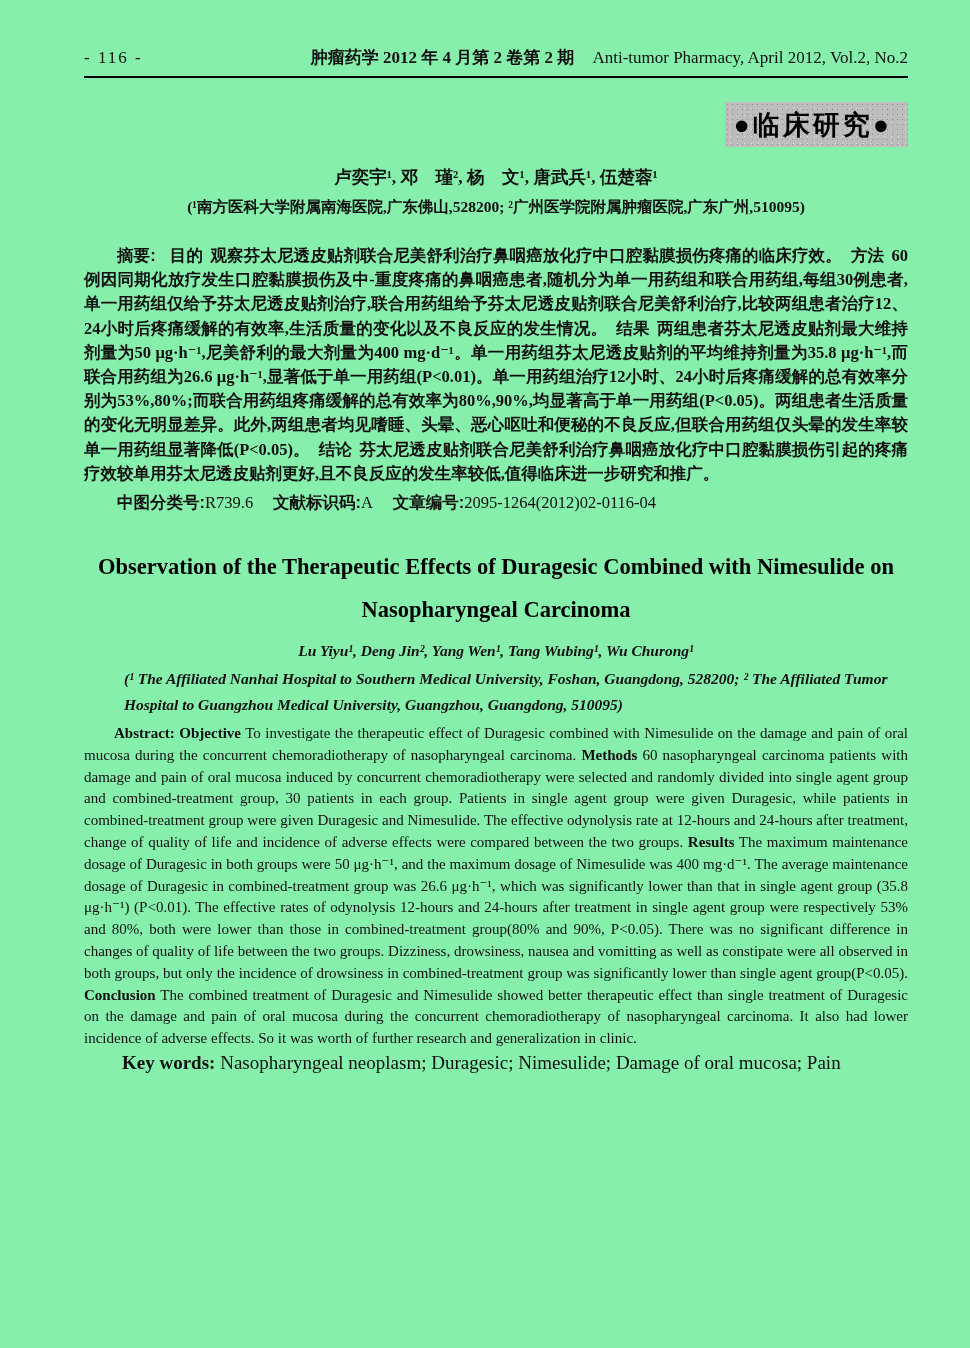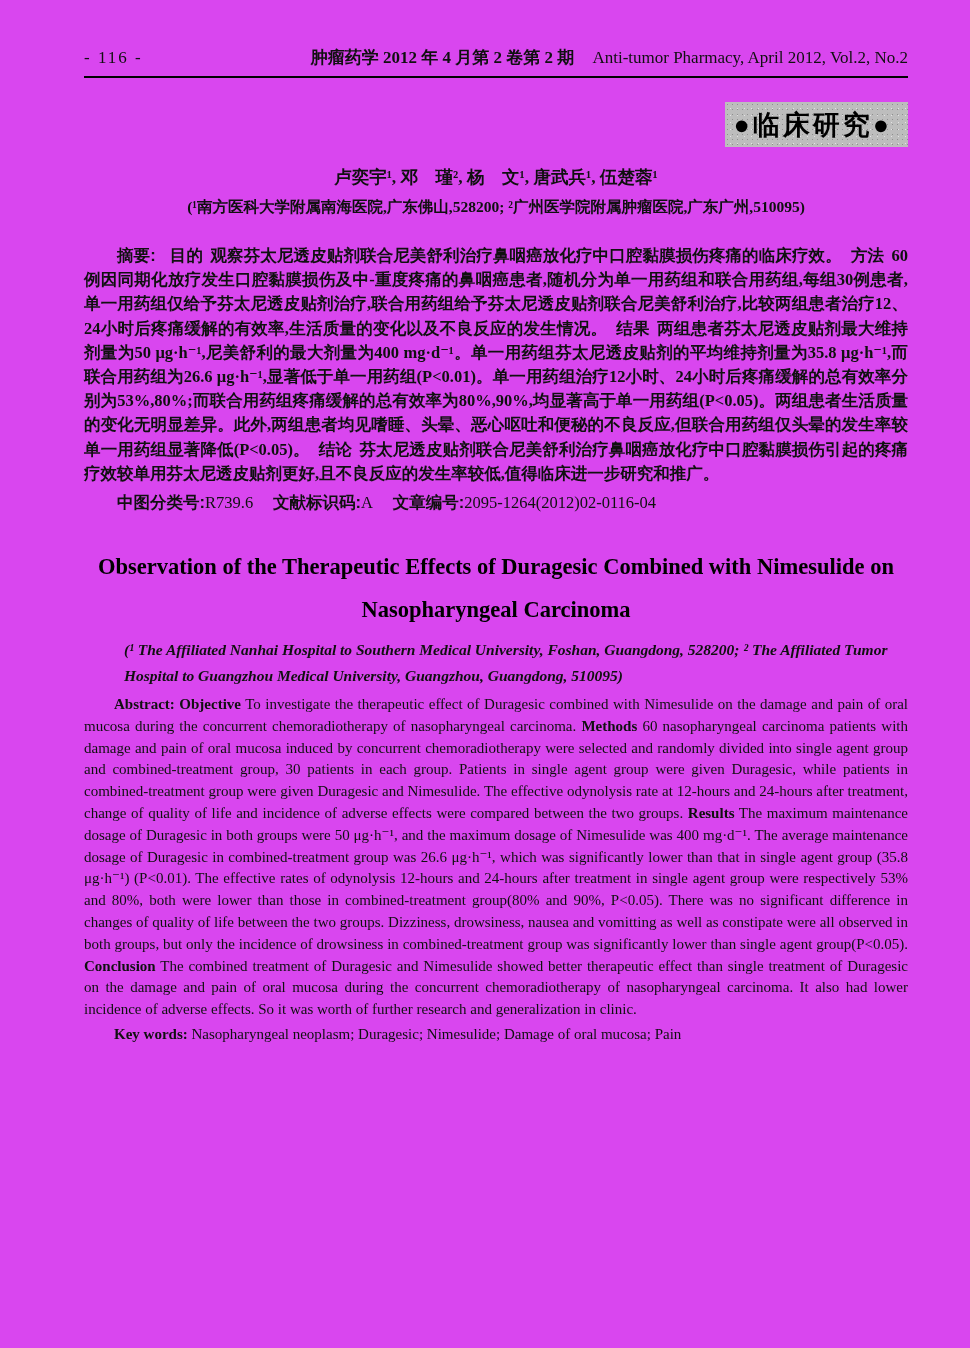--- a/index.html
+++ b/index.html
@@ -1,20 +1,20 @@
 <!DOCTYPE html>
 <html><head>
 <meta charset="utf-8">
 <style>
   html,body{margin:0;padding:0;background:#e8e8e8;}
   .page{
     position:relative;
     width:970px;height:1348px;
     margin:0 auto;
-    background:#d946ef;
+    background:#86efac;
     color:#101010;
     font-family:"Liberation Serif","DejaVu Serif",serif;
     box-sizing:border-box;
     padding:46px 62px 0 84px;
     overflow:hidden;
   }
   
   .hdr{display:flex;justify-content:space-between;align-items:baseline;font-size:17px;}
   .pnum{letter-spacing:2px;}
   .jinfo{white-space:nowrap;}
@@ -57,21 +57,21 @@
   .cls .gap{margin-left:1.2em;}
   
   .title-en{margin:28px 0 0;text-align:center;font-size:22.5px;font-weight:bold;
     line-height:43px;color:#000;}
   .authors-en{text-align:center;font-style:italic;font-size:15.5px;margin-top:11px;font-weight:600;}
   .affil-en{font-style:italic;font-size:15.5px;margin-top:6px;padding-left:40px;
     padding-right:14px;line-height:26px;font-weight:600;}
   
   .abs-en{margin:5px 0 0;font-size:15px;line-height:21.8px;text-align:justify;text-indent:2em;}
   .abs-en .seclabel{font-weight:bold;}
-  .kw-en{margin:2px 0 0;font-size:15px;line-height:22px;text-indent:2em;}
+  .kw-en{margin:2px 0 0;font-size:19px;line-height:22px;text-indent:2em;}
   .kw-en .seclabel{font-weight:bold;}
 </style>
 </head>
 <body>
 
 <div class="page">
 
   <div class="hdr">
     <span class="pnum">- 116 -</span>
     <span class="jinfo">
@@ -92,19 +92,20 @@
   <p class="abs-cn"><b class="seclabel first">摘要:</b><b class="seclabel">目的</b><span>观察芬太尼透皮贴剂联合尼美舒利治疗鼻咽癌放化疗中口腔黏膜损伤疼痛的临床疗效。</span><b class="seclabel">方法</b><span>60例因同期化放疗发生口腔黏膜损伤及中-重度疼痛的鼻咽癌患者,随机分为单一用药组和联合用药组,每组30例患者,单一用药组仅给予芬太尼透皮贴剂治疗,联合用药组给予芬太尼透皮贴剂联合尼美舒利治疗,比较两组患者治疗12、24小时后疼痛缓解的有效率,生活质量的变化以及不良反应的发生情况。</span><b class="seclabel">结果</b><span>两组患者芬太尼透皮贴剂最大维持剂量为50 μg·h⁻¹,尼美舒利的最大剂量为400 mg·d⁻¹。单一用药组芬太尼透皮贴剂的平均维持剂量为35.8 μg·h⁻¹,而联合用药组为26.6 μg·h⁻¹,显著低于单一用药组(P&lt;0.01)。单一用药组治疗12小时、24小时后疼痛缓解的总有效率分别为53%,80%;而联合用药组疼痛缓解的总有效率为80%,90%,均显著高于单一用药组(P&lt;0.05)。两组患者生活质量的变化无明显差异。此外,两组患者均见嗜睡、头晕、恶心呕吐和便秘的不良反应,但联合用药组仅头晕的发生率较单一用药组显著降低(P&lt;0.05)。</span><b class="seclabel">结论</b><span>芬太尼透皮贴剂联合尼美舒利治疗鼻咽癌放化疗中口腔黏膜损伤引起的疼痛疗效较单用芬太尼透皮贴剂更好,且不良反应的发生率较低,值得临床进一步研究和推广。</span></p>
 
 
   <p class="cls"><b class="seclabel">中图分类号:</b><span>R739.6</span><b class="seclabel gap">文献标识码:</b><span>A</span><b class="seclabel gap">文章编号:</b><span>2095-1264(2012)02-0116-04</span></p>
 
   <h2 class="title-en">
     <span class="tl">Observation of the Therapeutic Effects of Duragesic Combined with Nimesulide on</span>
     <span class="tl">Nasopharyngeal Carcinoma</span>
   </h2>
 
+  <div class="authors-en">Lu Yiyu¹, Deng Jin², Yang Wen¹, Tang Wubing¹, Wu Churong¹</div>
   <div class="affil-en">(¹ The Affiliated Nanhai Hospital to Southern Medical University, Foshan, Guangdong, 528200; ² The Affiliated Tumor Hospital to Guangzhou Medical University, Guangzhou, Guangdong, 510095)</div>
 
   <p class="abs-en"><b class="seclabel">Abstract:</b> <b class="seclabel">Objective</b> <span>To investigate the therapeutic effect of Duragesic combined with Nimesulide on the damage and pain of oral mucosa during the concurrent chemoradiotherapy of nasopharyngeal carcinoma.</span> <b class="seclabel">Methods</b> <span>60 nasopharyngeal carcinoma patients with damage and pain of oral mucosa induced by concurrent chemoradiotherapy were selected and randomly divided into single agent group and combined-treatment group, 30 patients in each group. Patients in single agent group were given Duragesic, while patients in combined-treatment group were given Duragesic and Nimesulide. The effective odynolysis rate at 12-hours and 24-hours after treatment, change of quality of life and incidence of adverse effects were compared between the two groups.</span> <b class="seclabel">Results</b> <span>The maximum maintenance dosage of Duragesic in both groups were 50 μg·h⁻¹, and the maximum dosage of Nimesulide was 400 mg·d⁻¹. The average maintenance dosage of Duragesic in combined-treatment group was 26.6 μg·h⁻¹, which was significantly lower than that in single agent group (35.8 μg·h⁻¹) (P&lt;0.01). The effective rates of odynolysis 12-hours and 24-hours after treatment in single agent group were respectively 53% and 80%, both were lower than those in combined-treatment group(80% and 90%, P&lt;0.05). There was no significant difference in changes of quality of life between the two groups. Dizziness, drowsiness, nausea and vomitting as well as constipate were all observed in both groups, but only the incidence of drowsiness in combined-treatment group was significantly lower than single agent group(P&lt;0.05).</span> <b class="seclabel">Conclusion</b> <span>The combined treatment of Duragesic and Nimesulide showed better therapeutic effect than single treatment of Duragesic on the damage and pain of oral mucosa during the concurrent chemoradiotherapy of nasopharyngeal carcinoma. It also had lower incidence of adverse effects. So it was worth of further research and generalization in clinic.</span></p>
 
   <p class="kw-en"><b class="seclabel">Key words:</b> <span>Nasopharyngeal neoplasm; Duragesic; Nimesulide; Damage of oral mucosa; Pain</span></p>
 
 </div>
 
 </body></html>

